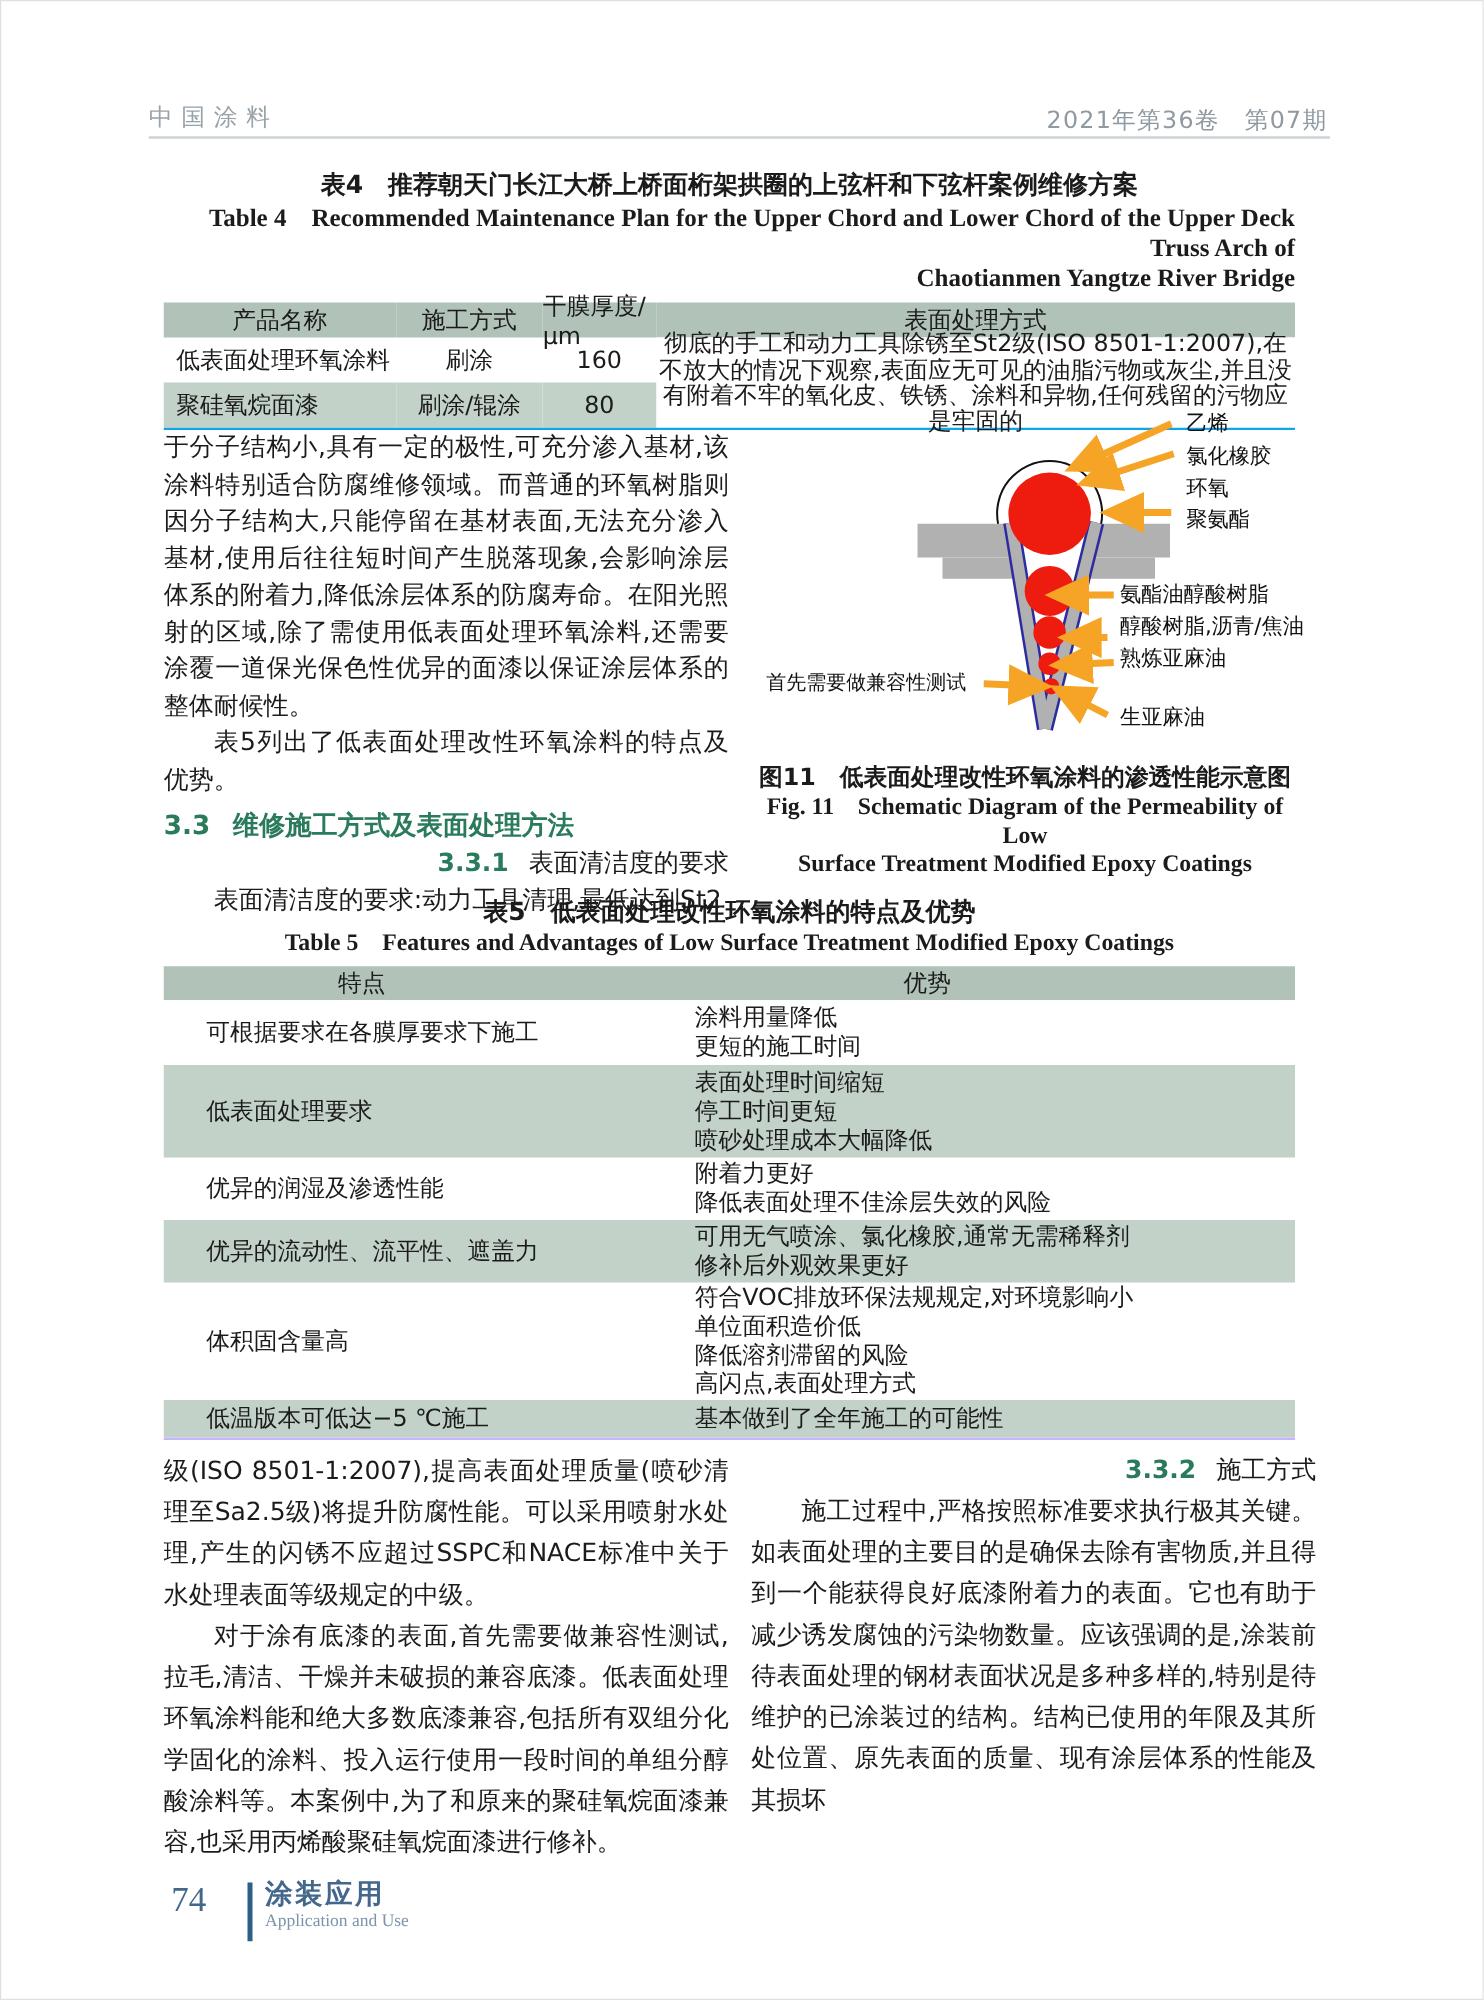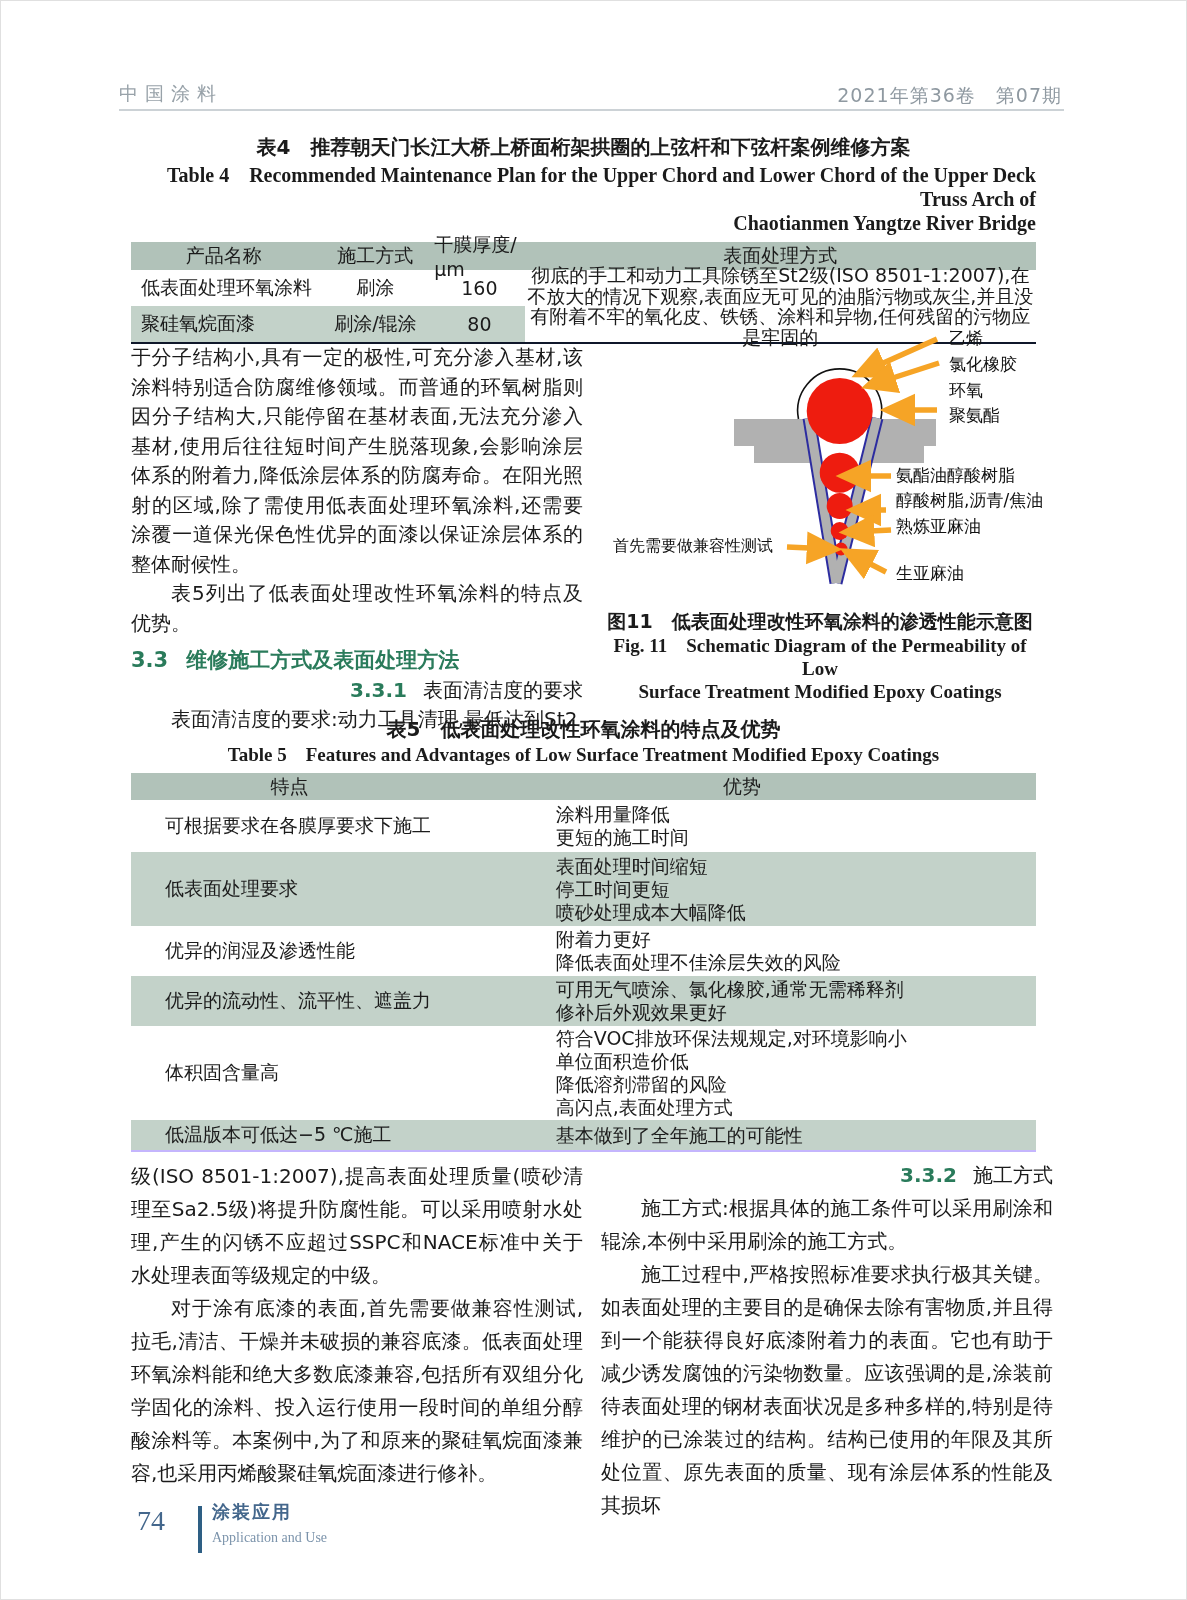--- a/index.html
+++ b/index.html
@@ -11,21 +11,21 @@
   .hdr-left{position:absolute;left:118px;top:80px;font-size:19px;letter-spacing:7px;color:#98a2a9}
   .hdr-right{position:absolute;right:124px;top:82px;font-size:19px;letter-spacing:1px;color:#8f99a1}
   .hdr-rule{position:absolute;left:118px;right:122px;top:108px;height:2px;background:#ccd2d6}
 
   
   .t4{position:absolute;left:130px;top:134px;width:905px}
   .t4-title-cn{text-align:center;font-size:20px;font-weight:bold;line-height:24px}
   .t4-title-en{text-align:right;font-family:"Liberation Serif",serif;font-weight:bold;
                font-size:20px;line-height:24px;margin-top:4px}
   .t4-grid{margin-top:7px;display:grid;grid-template-columns:20.5% 13% 10% 56.5%;
-           grid-template-rows:28px 36px 36px;border-bottom:2px solid #0f172a}
+           grid-template-rows:28px 36px 36px;border-bottom:2px solid #0ea5e9}
   .t4-grid .cell{display:flex;align-items:center;justify-content:center;font-size:19px}
   .t4-grid .hc{background:#b1c2b9}
   .t4-grid .g{background:#c3d2c9}
   .t4-grid .c1{justify-content:flex-start;padding-left:10px}
   .t4-merged{grid-column:4;grid-row:2/4;background:#fff;display:flex;align-items:center;
              font-size:19px;line-height:20.5px;text-align:center;padding:0 2px}
 
   
   .ucol-left{position:absolute;left:130px;top:342px;width:452px;font-size:20px;
              line-height:29.5px;text-align:justify}
@@ -69,21 +69,21 @@
   .lcol{position:absolute;left:130px;top:1159px;width:452px;font-size:20px;line-height:33px;text-align:justify}
   .rcol{position:absolute;left:600px;top:1158px;width:452px;font-size:20px;line-height:33px;text-align:justify}
   .lcol p,.rcol p{margin:0}
   .h332{font-size:20px;line-height:33px;text-align:right}
   .h332 .num{color:#2a7b5b;font-weight:bold;margin-right:16px}
 
   
   .ft-num{position:absolute;left:136px;top:1504px;font-size:28px;color:#44678c;
           font-family:"Liberation Serif",serif}
   .ft-bar{position:absolute;left:197px;top:1505px;width:4px;height:47px;background:#2e5f84}
-  .ft-cn{position:absolute;left:211px;top:1499px;font-size:18px;font-weight:bold;
+  .ft-cn{position:absolute;left:211px;top:1499px;font-size:22px;font-weight:bold;
          color:#44678c;letter-spacing:2px}
   .ft-en{position:absolute;left:211px;top:1529px;font-size:14px;color:#7b93ab;
          font-family:"Liberation Serif",serif}
 </style>
 </head>
 <body>
 
 <div class="page">
 
   <div class="hdr-left">中国涂料</div>
@@ -240,21 +240,20 @@
 
   <div class="lcol">
     <p>级(ISO 8501-1:2007),提高表面处理质量(喷砂清理至Sa2.5级)将提升防腐性能。可以采用喷射水处理,产生的闪锈不应超过SSPC和NACE标准中关于水处理表面等级规定的中级。</p>
     <p class="indent">对于涂有底漆的表面,首先需要做兼容性测试,拉毛,清洁、干燥并未破损的兼容底漆。低表面处理环氧涂料能和绝大多数底漆兼容,包括所有双组分化学固化的涂料、投入运行使用一段时间的单组分醇酸涂料等。本案例中,为了和原来的聚硅氧烷面漆兼容,也采用丙烯酸聚硅氧烷面漆进行修补。</p>
   </div>
 
   <div class="rcol">
     <div class="h332">
       <span class="num">3.3.2</span><span>施工方式</span>
     </div>
-    <p class="indent">施工方式:根据具体的施工条件可以采用刷涂和辊涂,本例中采用刷涂的施工方式。</p>
     <p class="indent">施工过程中,严格按照标准要求执行极其关键。如表面处理的主要目的是确保去除有害物质,并且得到一个能获得良好底漆附着力的表面。它也有助于减少诱发腐蚀的污染物数量。应该强调的是,涂装前待表面处理的钢材表面状况是多种多样的,特别是待维护的已涂装过的结构。结构已使用的年限及其所处位置、原先表面的质量、现有涂层体系的性能及其损坏</p>
   </div>
 
   <div class="ft-num">74</div>
   <div class="ft-bar"></div>
   <div class="ft-cn">涂装应用</div>
   <div class="ft-en">Application and Use</div>
 
 </div>
 

